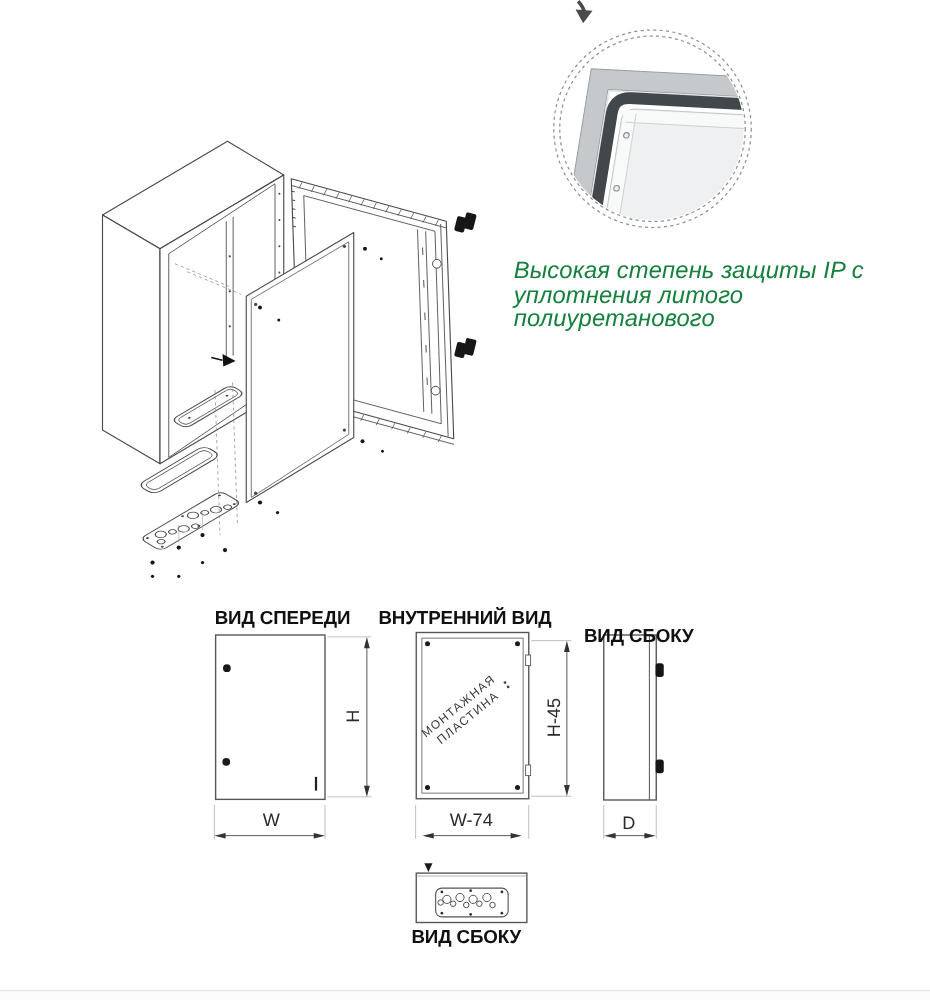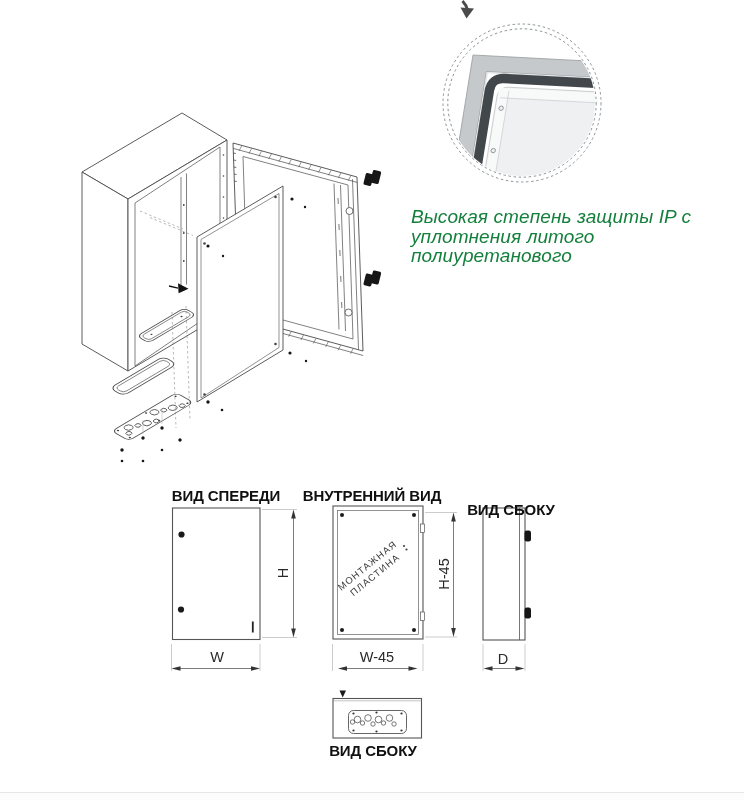--- a/index.html
+++ b/index.html
@@ -258,21 +258,21 @@
   </div>
 
   <span class="vtitle" style="left:226px;top:495px">ВИД СПЕРЕДИ</span>
   <span class="vtitle" style="left:372px;top:495px">ВНУТРЕННИЙ ВИД</span>
   <span class="vtitle" style="left:511px;top:509px">ВИД СБОКУ</span>
   <span class="vtitle" style="left:373px;top:750px">ВИД СБОКУ</span>
 
   <span class="dim rot" style="left:283px;top:573px">H</span>
   <span class="dim" style="left:217px;top:657px">W</span>
   <span class="dim rot" style="left:444px;top:574px">H-45</span>
-  <span class="dim" style="left:377px;top:657px">W-45</span>
+  <span class="dim" style="left:377px;top:657px">W-74</span>
   <span class="dim" style="left:503px;top:659px">D</span>
 
   <div class="plate-lbl">
     <span>МОНТАЖНАЯ</span>
     <span>ПЛАСТИНА</span>
   </div>
 
   <div class="footer"></div>
 </div>
 

